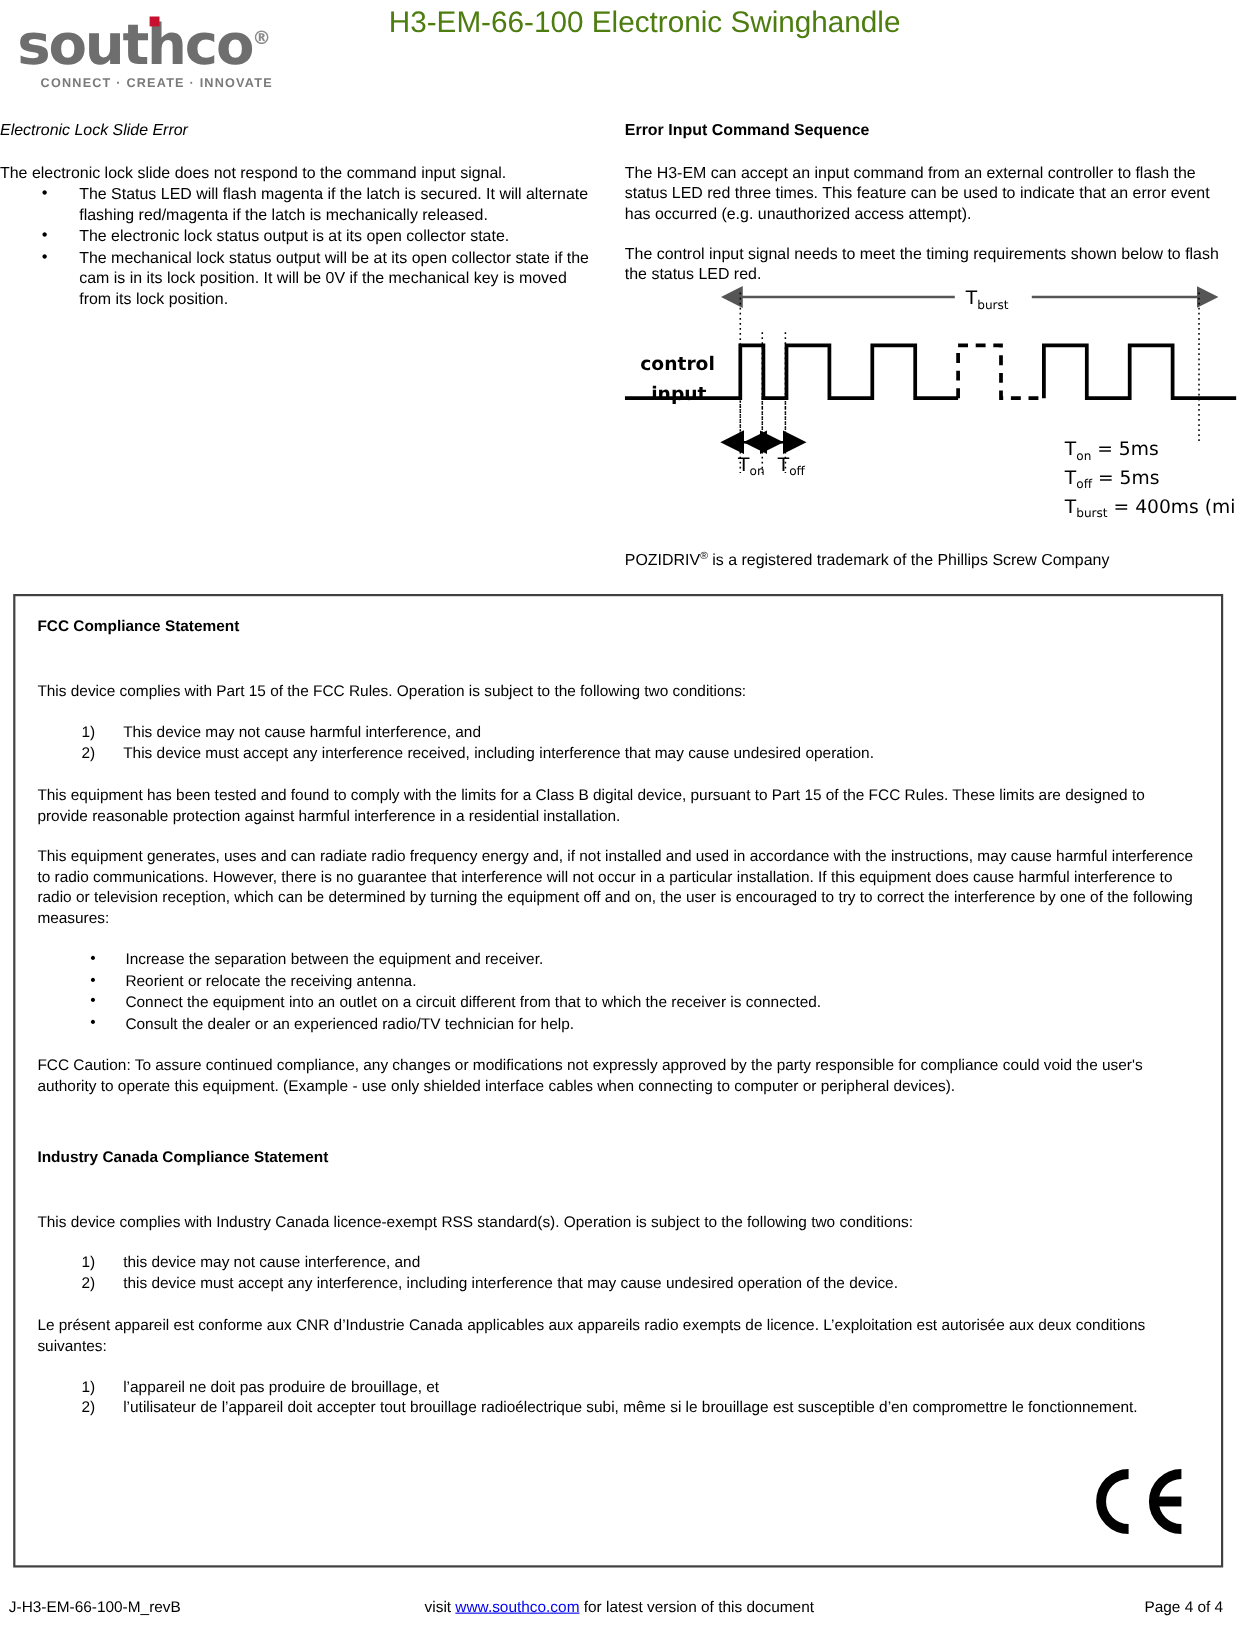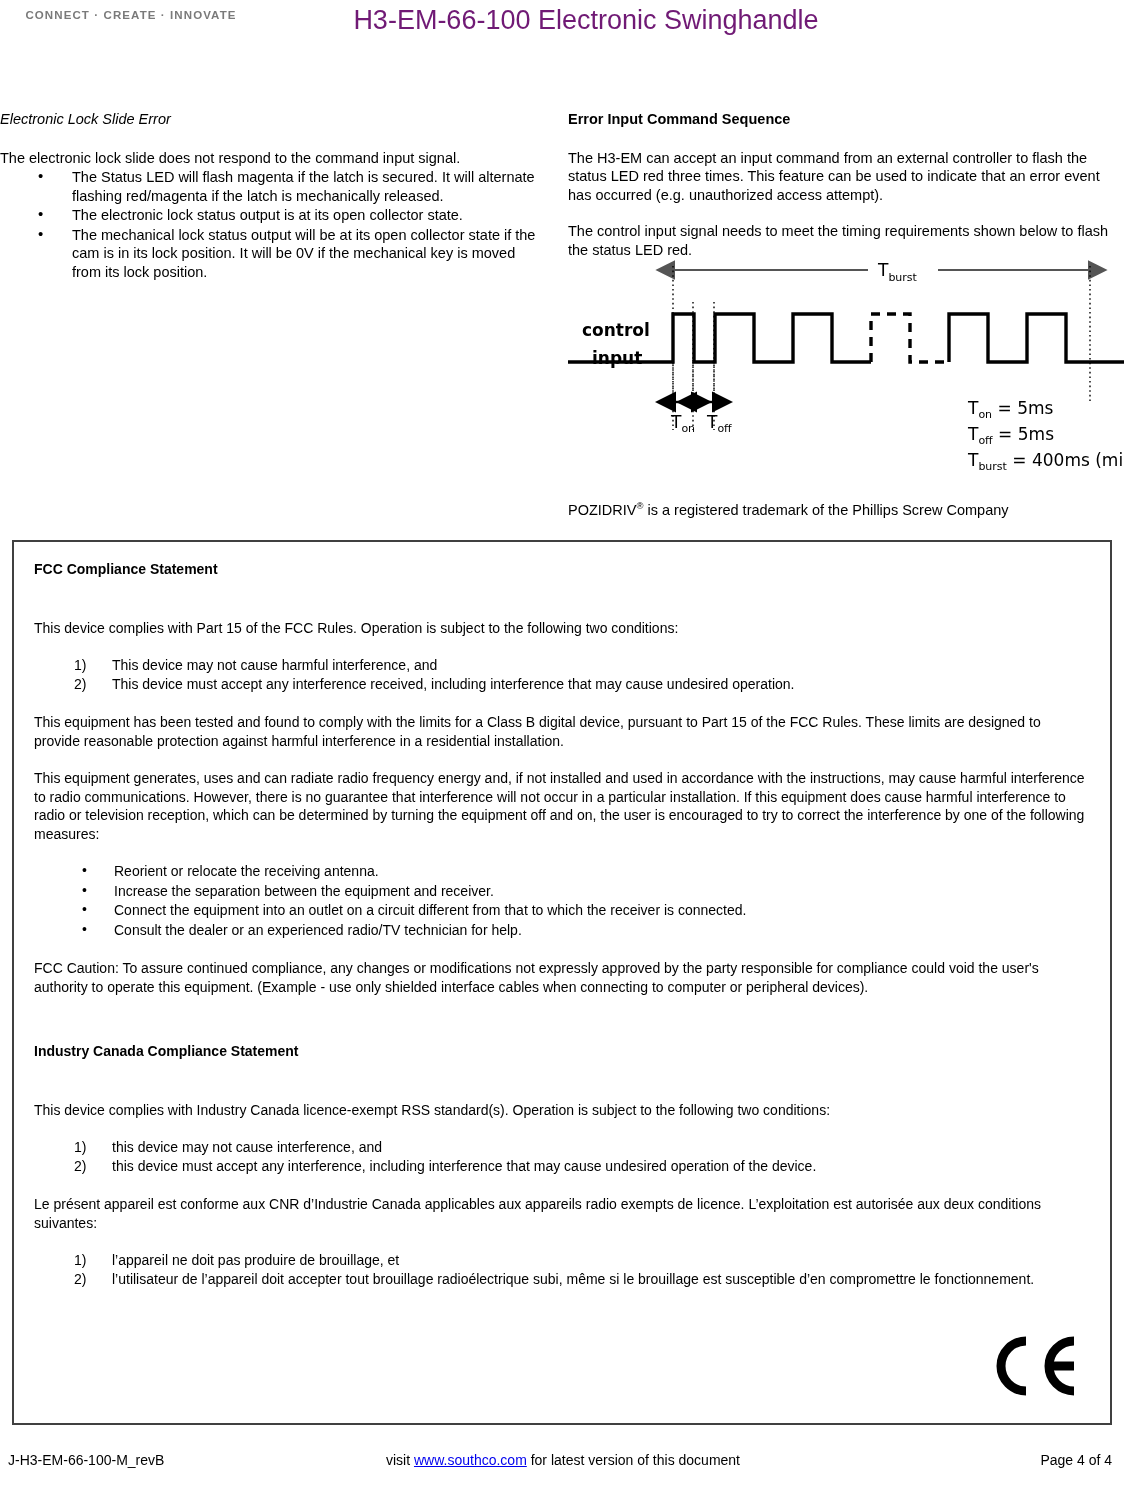--- a/index.html
+++ b/index.html
@@ -53,29 +53,30 @@
     height: 9px;
     background: #c8102e;
   }
   .logo-tag {
     font-family: "Liberation Sans", sans-serif;
     font-size: 11.5px;
     font-weight: bold;
     letter-spacing: 1.1px;
     color: #7a7a7a;
     margin-top: 1px;
+    text-align: right;
   }
   .doc-title {
     position: absolute;
     left: 266px; top: 4px;
     width: 640px;
     text-align: center;
     font-size: 27px;
     line-height: 33px;
-    color: #701a75;
+    color: #4d7c0f;
   }
 
   
   .col-left {
     position: absolute;
     left: 0px; top: 110px;
     width: 548px;
     font-size: 14.5px;
     line-height: 18.5px;
   }
@@ -238,20 +239,24 @@
   .footer a {
     color: #0000ee;
     text-decoration: underline;
   }
 </style>
 </head>
 <body>
 
 <div class="header">
   <div class="logo-block">
+    <div class="logo-word">
+      <span>southco</span><span class="reg">®</span>
+      <span class="logo-dot"></span>
+    </div>
     <div class="logo-tag">CONNECT · CREATE · INNOVATE</div>
   </div>
   <div class="doc-title">
     <div>H3-EM-66-100 Electronic Swinghandle</div>
   </div>
 </div>
 
 <div class="col-left">
   <div class="hdr-italic">Electronic Lock Slide Error</div>
   <div class="para">The electronic lock slide does not respond to the command input signal.</div>
@@ -354,22 +359,22 @@
           <span class="num">2)</span>
           <span class="cont">This device must accept any interference received, including interference that may cause undesired operation.</span>
         </li>
     </ol>
     <div class="gap-md"></div>
     <p>This equipment has been tested and found to comply with the limits for a Class B digital device, pursuant to Part 15 of the FCC Rules. These limits are designed to provide reasonable protection against harmful interference in a residential installation.</p>
     <div class="gap-md"></div>
     <p>This equipment generates, uses and can radiate radio frequency energy and, if not installed and used in accordance with the instructions, may cause harmful interference to radio communications. However, there is no guarantee that interference will not occur in a particular installation. If this equipment does cause harmful interference to radio or television reception, which can be determined by turning the equipment off and on, the user is encouraged to try to correct the interference by one of the following measures:</p>
     <div class="gap-md"></div>
     <ul class="boxbullets">
+      <li>Increase the separation between the equipment and receiver.</li>
       <li>Reorient or relocate the receiving antenna.</li>
-      <li>Increase the separation between the equipment and receiver.</li>
       <li>Connect the equipment into an outlet on a circuit different from that to which the receiver is connected.</li>
       <li>Consult the dealer or an experienced radio/TV technician for help.</li>
     </ul>
     <div class="gap-md"></div>
     <p>FCC Caution: To assure continued compliance, any changes or modifications not expressly approved by the party responsible for compliance could void the user's authority to operate this equipment. (Example - use only shielded interface cables when connecting to computer or peripheral devices).</p>
     <div class="gap-xl"></div>
     <h3>Industry Canada Compliance Statement</h3>
     <div class="gap-lg"></div>
     <p>This device complies with Industry Canada licence-exempt RSS standard(s). Operation is subject to the following two conditions:</p>
     <div class="gap-md"></div>

